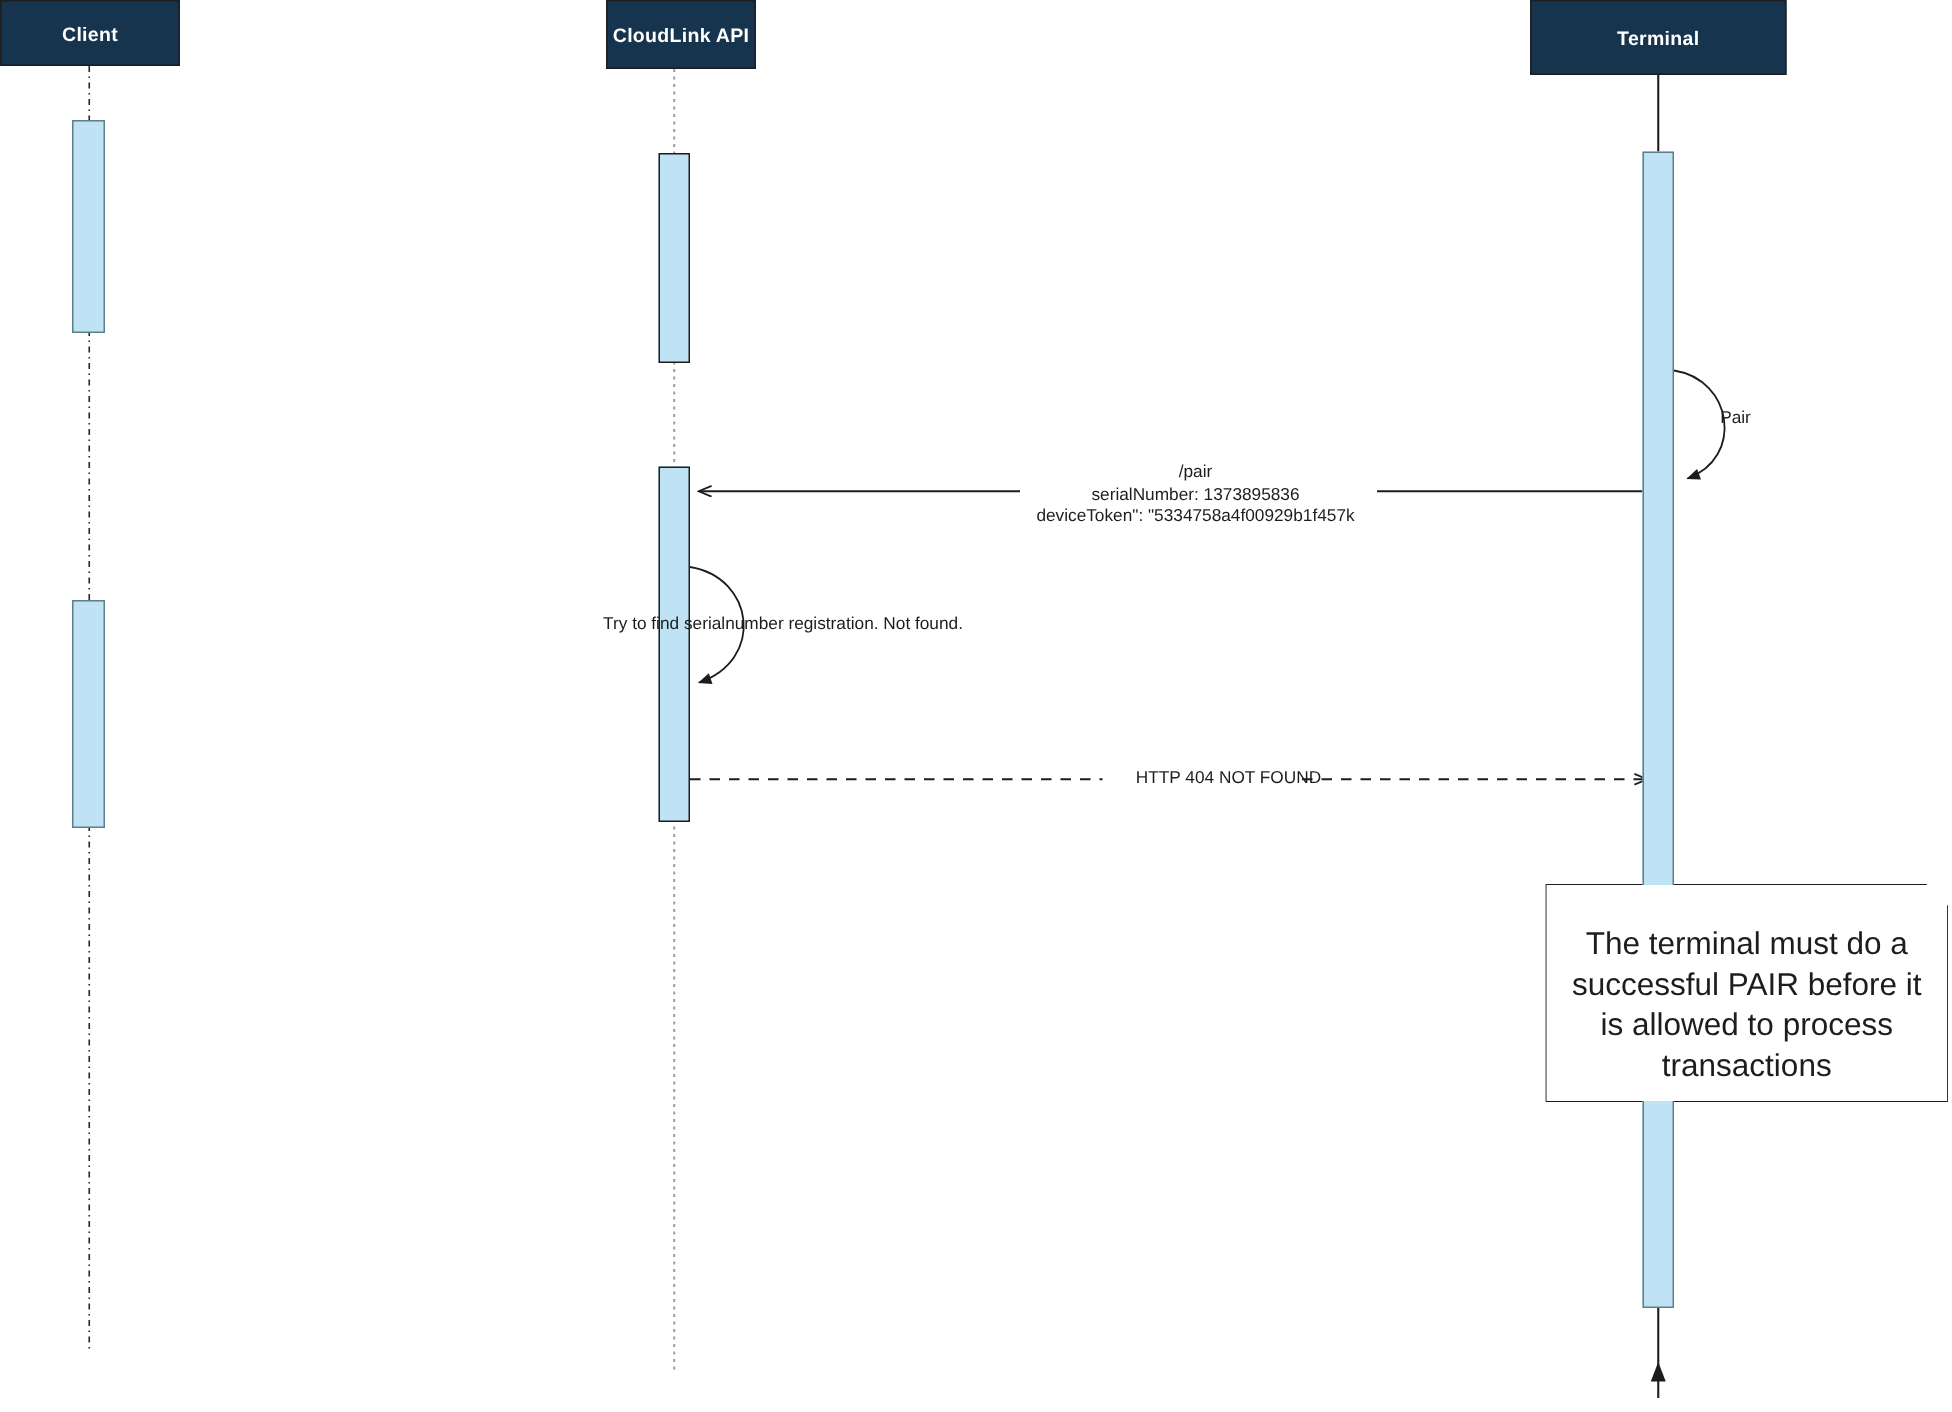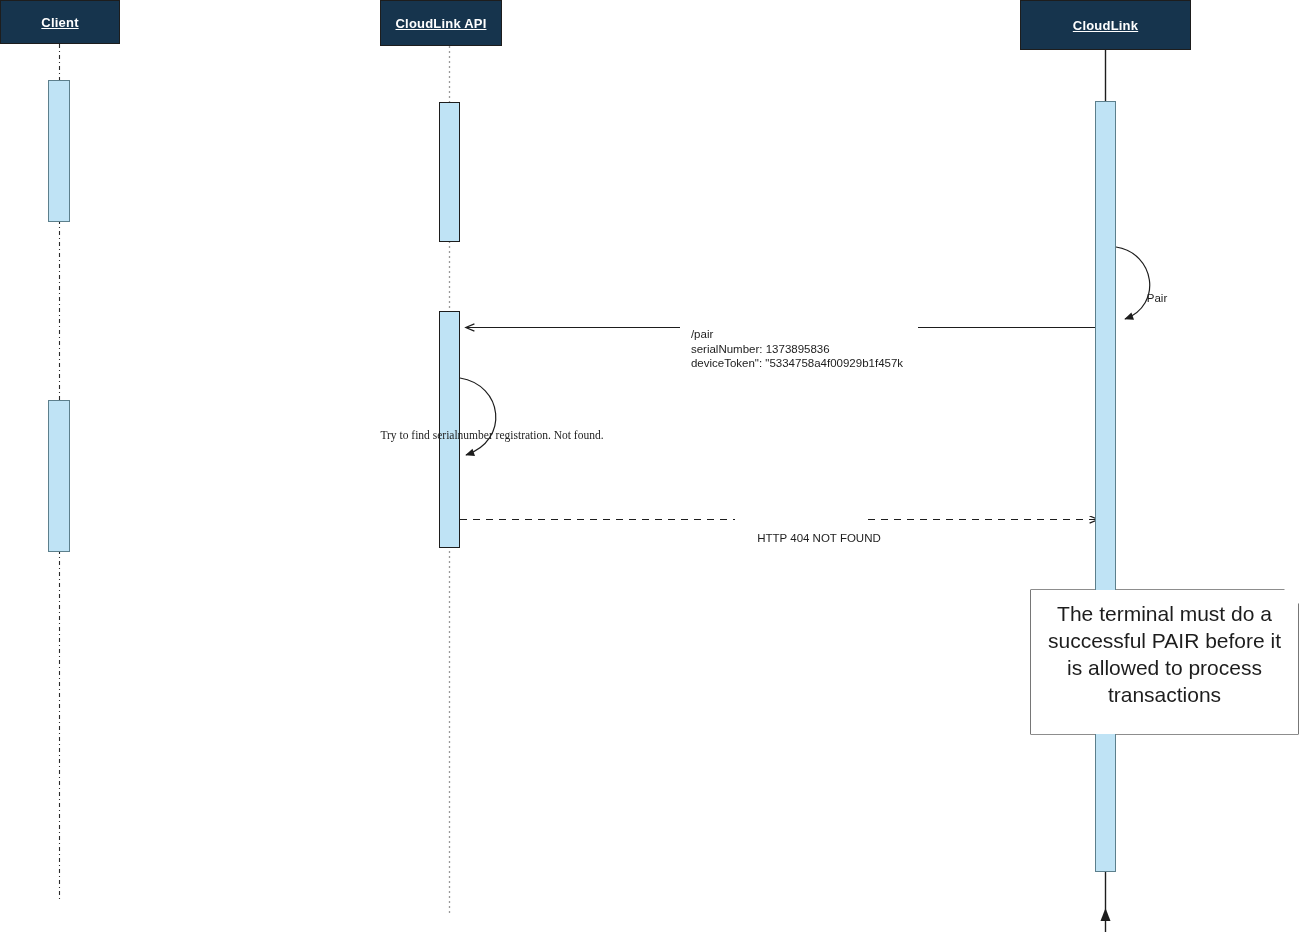--- a/index.html
+++ b/index.html
@@ -16,53 +16,51 @@
     position:absolute;
     background:#16344d;
     border:1px solid #1d1d1d;
     box-sizing:border-box;
     display:flex;align-items:center;justify-content:center;
   }
   .participant span{
     color:#ffffff;
     font-size:13px;
     font-weight:bold;
-    text-decoration:underline;
     letter-spacing:.2px;
     line-height:1;
   }
 
   
   .activation{
     position:absolute;
     background:#bfe3f5;
     border:1px solid #5c7f8c;
     box-sizing:border-box;
   }
   .activation.dark-edge{border-color:#1d1d1d;}
 
   
   .msg-label{
     position:absolute;
     font-size:11.5px;
     color:#1d1d1d;
     line-height:14.5px;
     white-space:nowrap;
-    text-align:left;
-    margin-top:19px;
+    text-align:center;
   }
   .msg-label.bold-first > .l1{font-weight:normal;}
   .msg-center{transform:translateX(-50%);}
 
   
   .note{
     position:absolute;
     background:#ffffff;
     box-sizing:border-box;
-    display:flex;align-items:flex-start;justify-content:center;
+    display:flex;align-items:flex-end;justify-content:center;
     text-align:center;
     font-size:21px;
     color:#1d1d1d;
     line-height:27px;
     padding:10px 14px;
   }
   .note-text{display:block;}
 </style>
 </head>
 <body>
@@ -111,39 +109,39 @@
 
   <div class="activation dark-edge" style="left:439px;top:102px;width:21px;height:140px;"></div>
   <div class="activation dark-edge" style="left:439px;top:311px;width:21px;height:237px;"></div>
 
   <div class="activation" style="left:1095px;top:101px;width:21px;height:771px;"></div>
 
   <div class="participant" style="left:0px;top:0px;width:120px;height:44px;">
     <span>Client</span>
   </div>
 
-  <div class="participant" style="left:380px;top:0px;width:122px;height:46px;">
+  <div class="participant" style="left:404px;top:0px;width:100px;height:46px;">
     <span>CloudLink API</span>
   </div>
 
   <div class="participant" style="left:1020px;top:0px;width:171px;height:50px;">
-    <span>CloudLink</span>
+    <span>Terminal</span>
   </div>
 
   <div class="msg-label msg-center" style="left:1157px;top:272px;">
     <span class="l1">Pair</span>
   </div>
 
   <div class="msg-label msg-center bold-first" style="left:797px;top:308px;">
     <div class="l1">/pair</div>
     <div class="l2">serialNumber: 1373895836</div>
     <div class="l3">deviceToken": "5334758a4f00929b1f457k</div>
   </div>
 
-  <div class="msg-label msg-center" style="left:492px;top:409px;font-family:Liberation Serif, serif;">
+  <div class="msg-label msg-center" style="left:522px;top:409px;">
     <span>Try to find serialnumber registration. Not found.</span>
   </div>
 
   <div class="msg-label msg-center" style="left:819px;top:512px;">
     <span>HTTP 404 NOT FOUND</span>
   </div>
 
   <div class="note" style="left:1031px;top:590px;width:267px;height:144px;">
     <span class="note-text">The terminal must do a successful PAIR before it is allowed to process transactions</span>
   </div>

